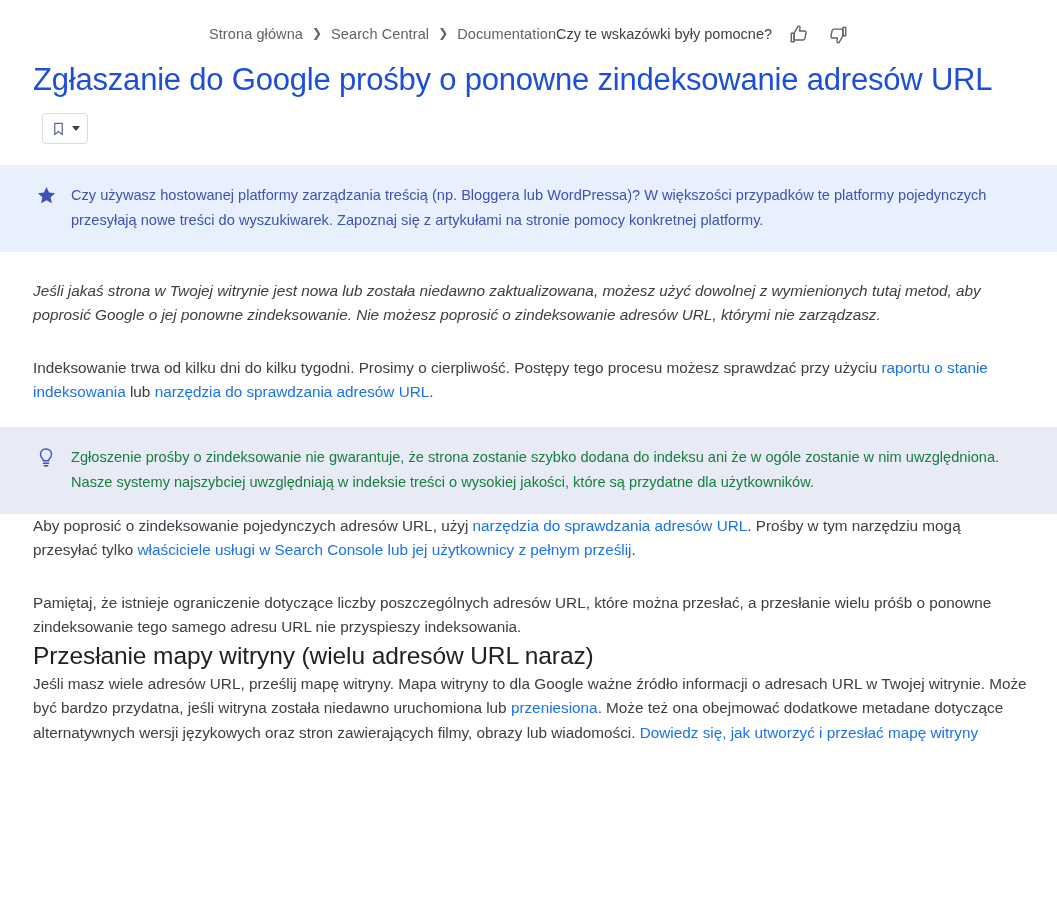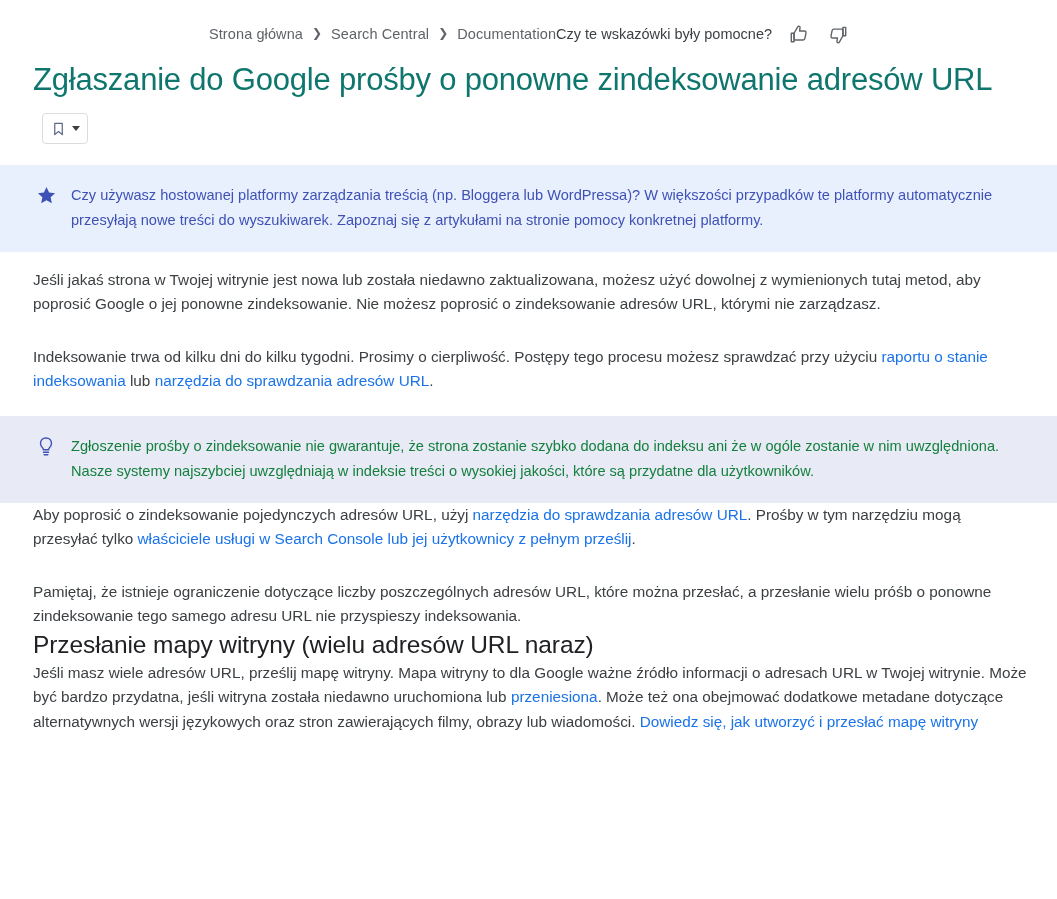--- a/index.html
+++ b/index.html
@@ -67,21 +67,21 @@
   .thumb svg { display: block; }
 
   
   .title-wrap {
     padding: 10px 60px 0 33px;
   }
   h1.page-title {
     font-size: 31px;
     line-height: 42px;
     font-weight: 400;
-    color: #0f766e;
+    color: #1d4ed8;
     margin: 0;
     letter-spacing: -0.2px;
   }
   .bookmark-btn {
     display: inline-flex;
     align-items: center;
     justify-content: center;
     gap: 6px;
     width: 46px;
     height: 31px;
@@ -129,21 +129,21 @@
   
   .content {
     padding: 0 30px 0 33px;
   }
   p.body {
     font-size: 15.3px;
     line-height: 24.5px;
     color: #3c4043;
     margin: 0;
   }
-  p.body.first { margin-top: 16px; }
+  p.body.first { margin-top: 27px; font-style: italic; }
   p.body.gap   { margin-top: 28px; }
   a.link {
     color: #1a73e8;
     text-decoration: none;
   }
   h2.section {
     font-size: 24.5px;
     line-height: 32px;
     font-weight: 400;
     color: #202124;
@@ -194,21 +194,21 @@
         <span class="caret"></span>
       </span></h1>
 </div>
 
 <div class="callout star">
   <div class="ico">
     <svg width="21" height="21" viewBox="0 0 24 24" fill="#3f51b5">
       <path d="M12 2.2l2.95 6.34 6.85.78-5.1 4.67 1.4 6.82L12 17.4l-6.1 3.41 1.4-6.82L2.2 9.32l6.85-.78z"></path>
     </svg>
   </div>
-  <div class="ctext">Czy używasz hostowanej platformy zarządzania treścią (np. Bloggera lub WordPressa)? W większości przypadków te platformy automatycznie przesyłają nowe treści do wyszukiwarek. Zapoznaj się z artykułami na stronie pomocy konkretnej platformy.</div>
+  <div class="ctext">Czy używasz hostowanej platformy zarządzania treścią (np. Bloggera lub WordPressa)? W większości przypadków te platformy pojedynczych przesyłają nowe treści do wyszukiwarek. Zapoznaj się z artykułami na stronie pomocy konkretnej platformy.</div>
 </div>
 
 <div class="content">
   <p class="body first">Jeśli jakaś strona w Twojej witrynie jest nowa lub została niedawno zaktualizowana, możesz użyć dowolnej z wymienionych tutaj metod, aby poprosić Google o jej ponowne zindeksowanie. Nie możesz poprosić o zindeksowanie adresów URL, którymi nie zarządzasz.</p>
 
   <p class="body gap"><span>Indeksowanie trwa od kilku dni do kilku tygodni. Prosimy o cierpliwość. Postępy tego procesu możesz sprawdzać przy użyciu </span><a class="link" href="#">raportu o stanie indeksowania</a><span> lub </span><a class="link" href="#">narzędzia do sprawdzania adresów URL</a><span>.</span></p>
 </div>
 
 <div class="callout tip">
   <div class="ico">

